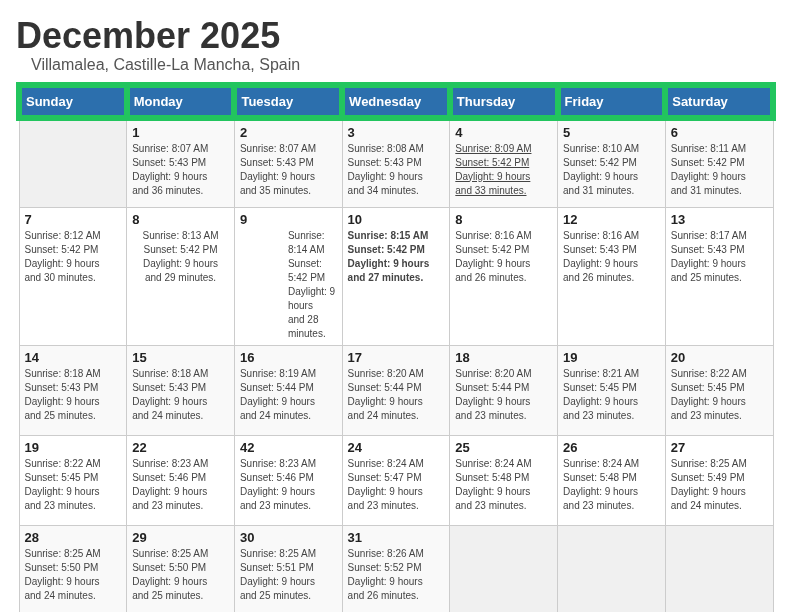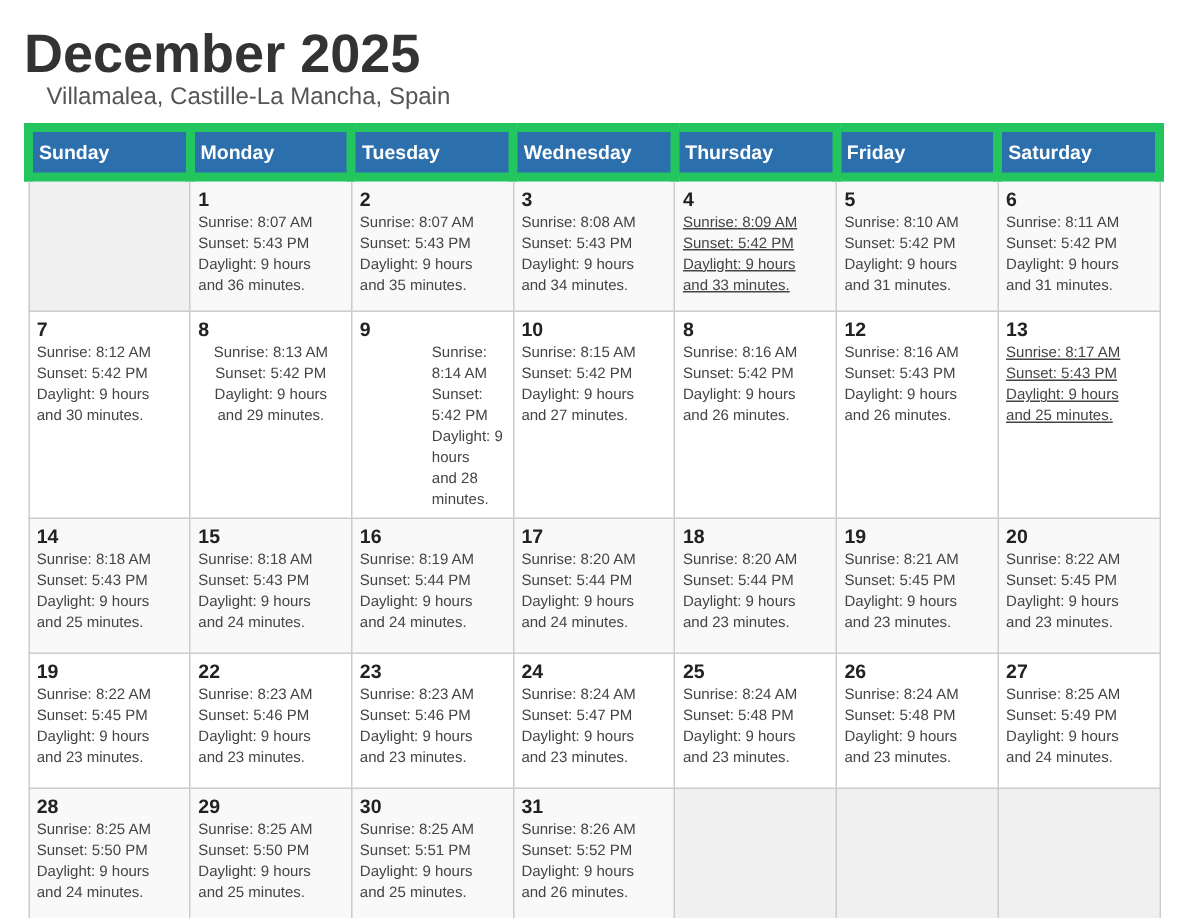--- a/index.html
+++ b/index.html
@@ -166,42 +166,42 @@
         </td>
         <td>
           <div class="day-number">9</div>
           <div class="day-info" style="white-space: pre-line; margin-left: 48px;">Sunrise: 8:14 AM
 Sunset: 5:42 PM
 Daylight: 9 hours
 and 28 minutes.</div>
         </td>
         <td>
           <div class="day-number">10</div>
-          <div class="day-info" style="white-space: pre-line;">Sunrise: 8:15 AM
+          <div class="day-info" style="white-space: pre-line; font-weight: bold;">Sunrise: 8:15 AM
 Sunset: 5:42 PM
 Daylight: 9 hours
 and 27 minutes.</div>
         </td>
         <td>
           <div class="day-number">8</div>
           <div class="day-info" style="white-space: pre-line;">Sunrise: 8:16 AM
 Sunset: 5:42 PM
 Daylight: 9 hours
 and 26 minutes.</div>
         </td>
         <td>
           <div class="day-number">12</div>
           <div class="day-info" style="white-space: pre-line;">Sunrise: 8:16 AM
 Sunset: 5:43 PM
 Daylight: 9 hours
 and 26 minutes.</div>
         </td>
         <td>
           <div class="day-number">13</div>
-          <div class="day-info" style="white-space: pre-line; text-decoration: underline;">Sunrise: 8:17 AM
+          <div class="day-info" style="white-space: pre-line;">Sunrise: 8:17 AM
 Sunset: 5:43 PM
 Daylight: 9 hours
 and 25 minutes.</div>
         </td>
       </tr>
       <tr>
         <td>
           <div class="day-number">14</div>
           <div class="day-info" style="white-space: pre-line;">Sunrise: 8:18 AM
 Sunset: 5:43 PM
@@ -260,21 +260,21 @@
 and 23 minutes.</div>
         </td>
         <td>
           <div class="day-number">22</div>
           <div class="day-info" style="white-space: pre-line;">Sunrise: 8:23 AM
 Sunset: 5:46 PM
 Daylight: 9 hours
 and 23 minutes.</div>
         </td>
         <td>
-          <div class="day-number">23</div>
+          <div class="day-number">42</div>
           <div class="day-info" style="white-space: pre-line;">Sunrise: 8:23 AM
 Sunset: 5:46 PM
 Daylight: 9 hours
 and 23 minutes.</div>
         </td>
         <td>
           <div class="day-number">24</div>
           <div class="day-info" style="white-space: pre-line;">Sunrise: 8:24 AM
 Sunset: 5:47 PM
 Daylight: 9 hours

